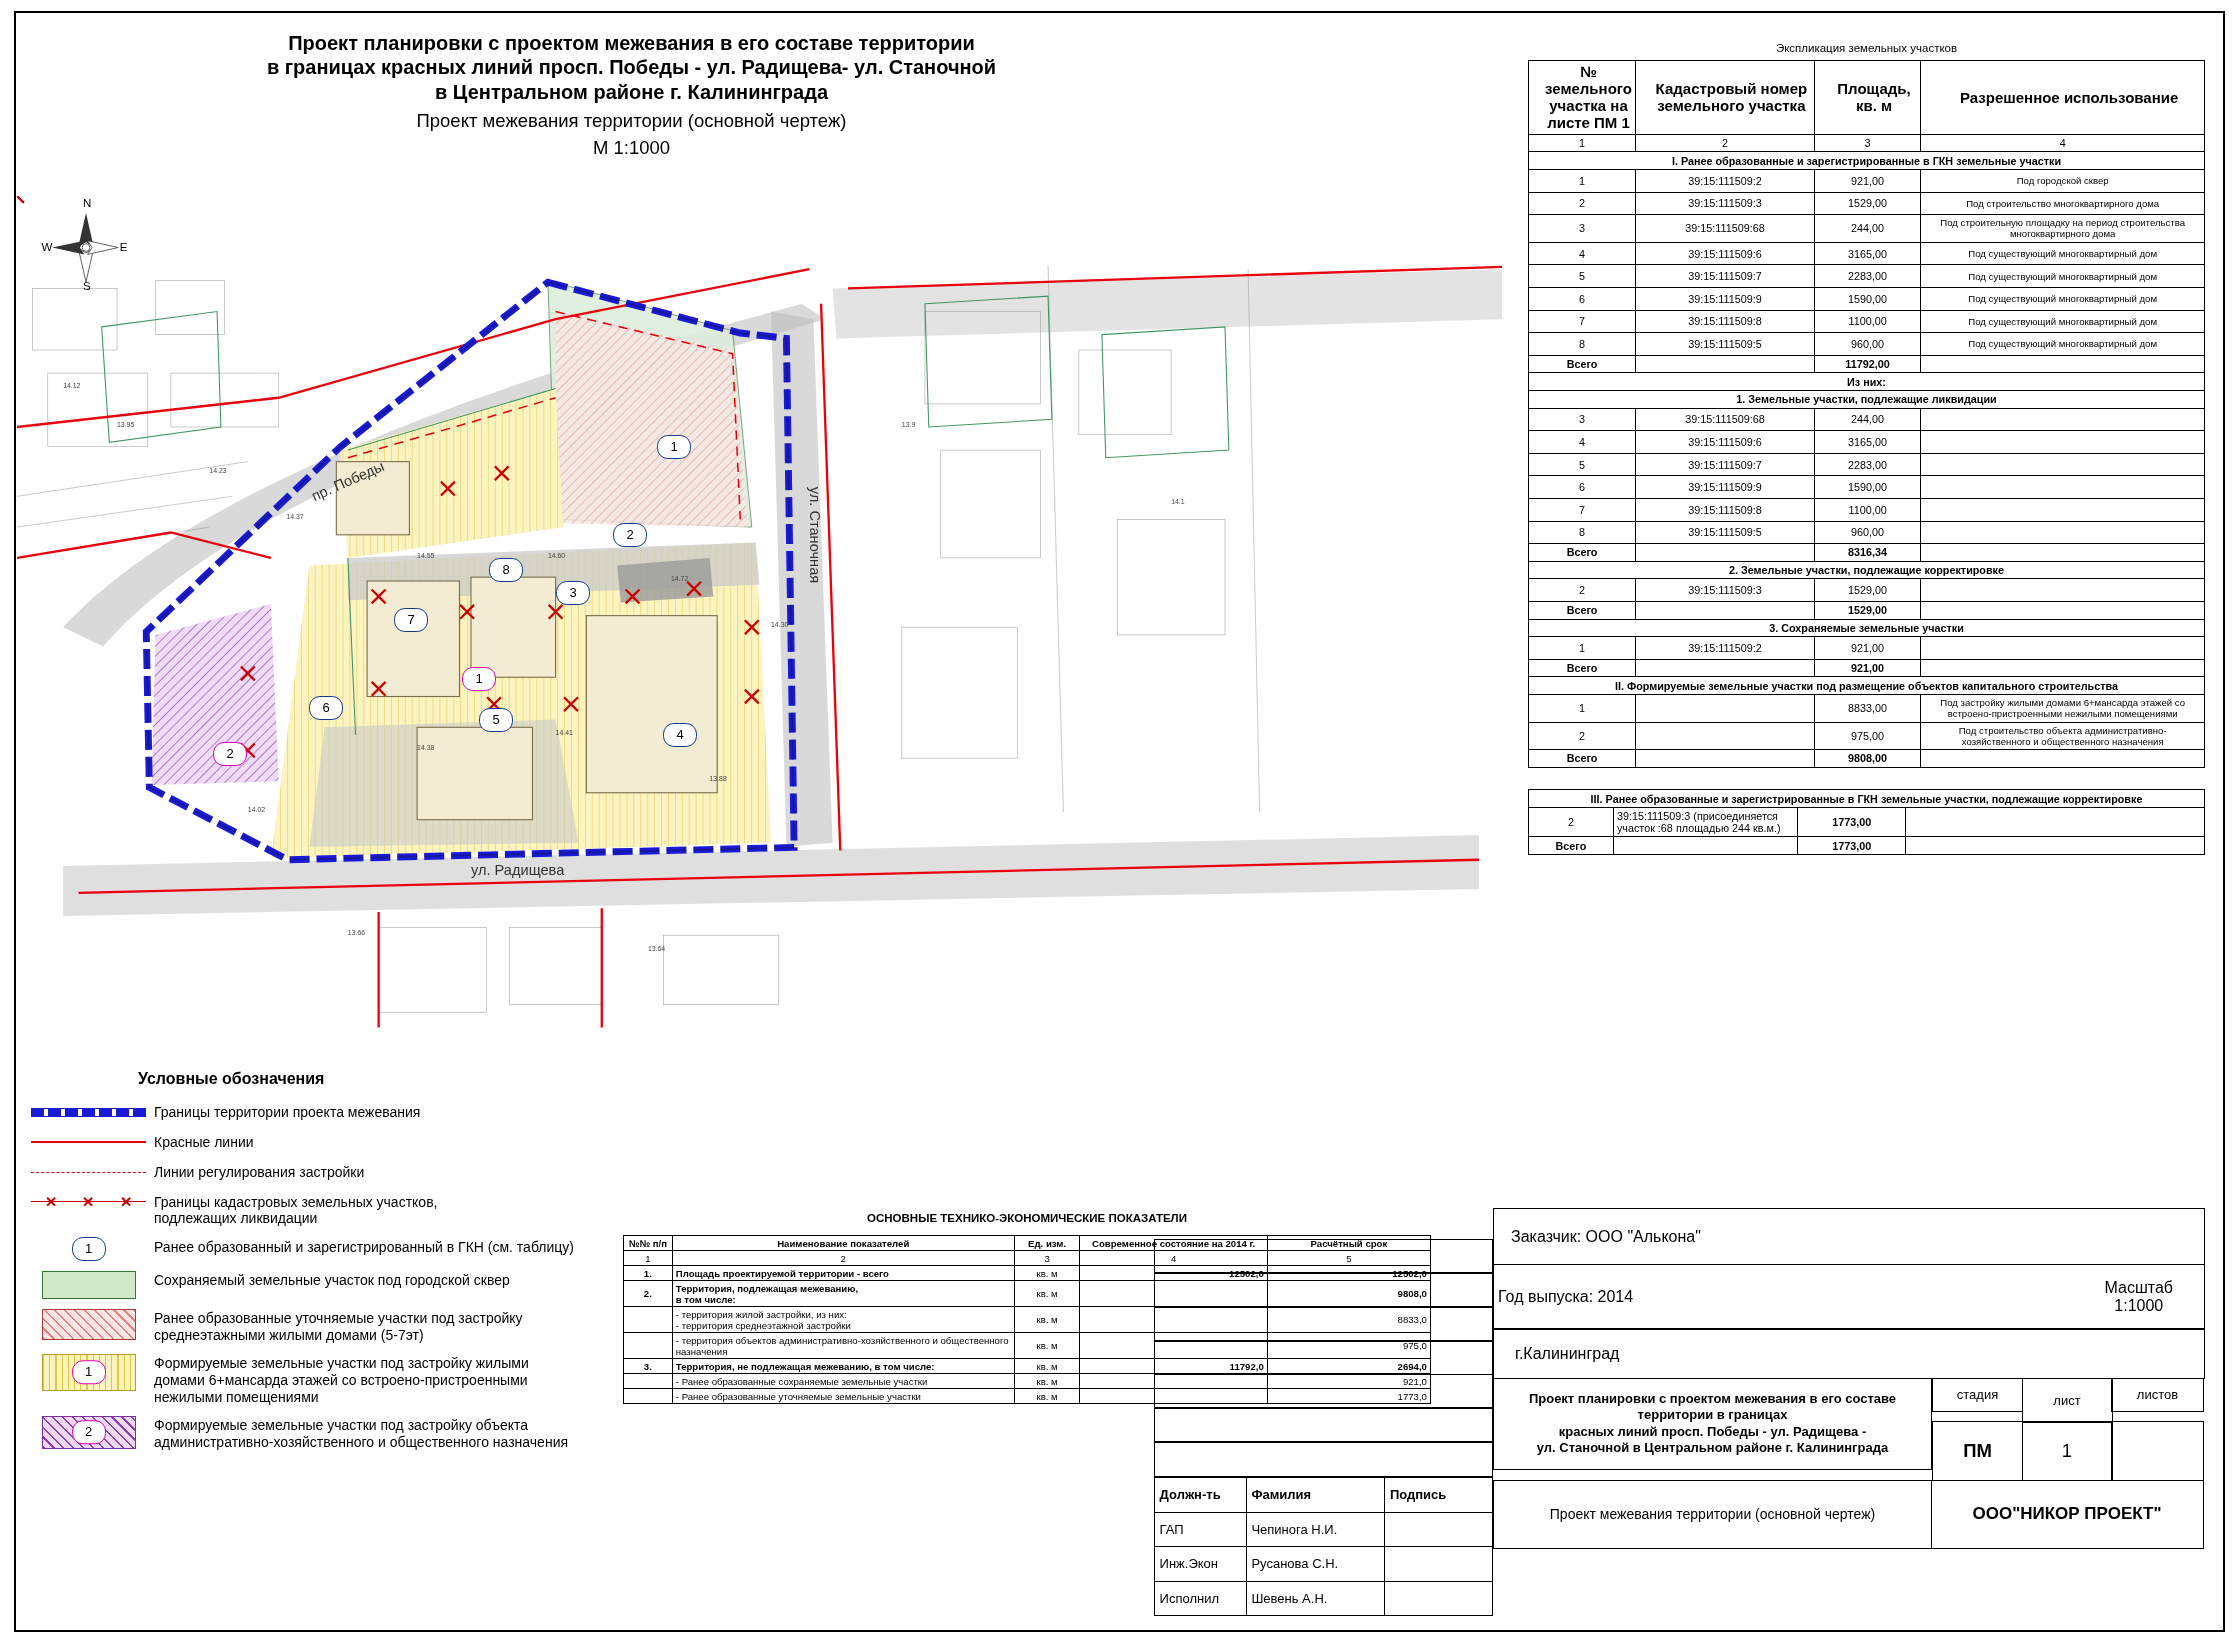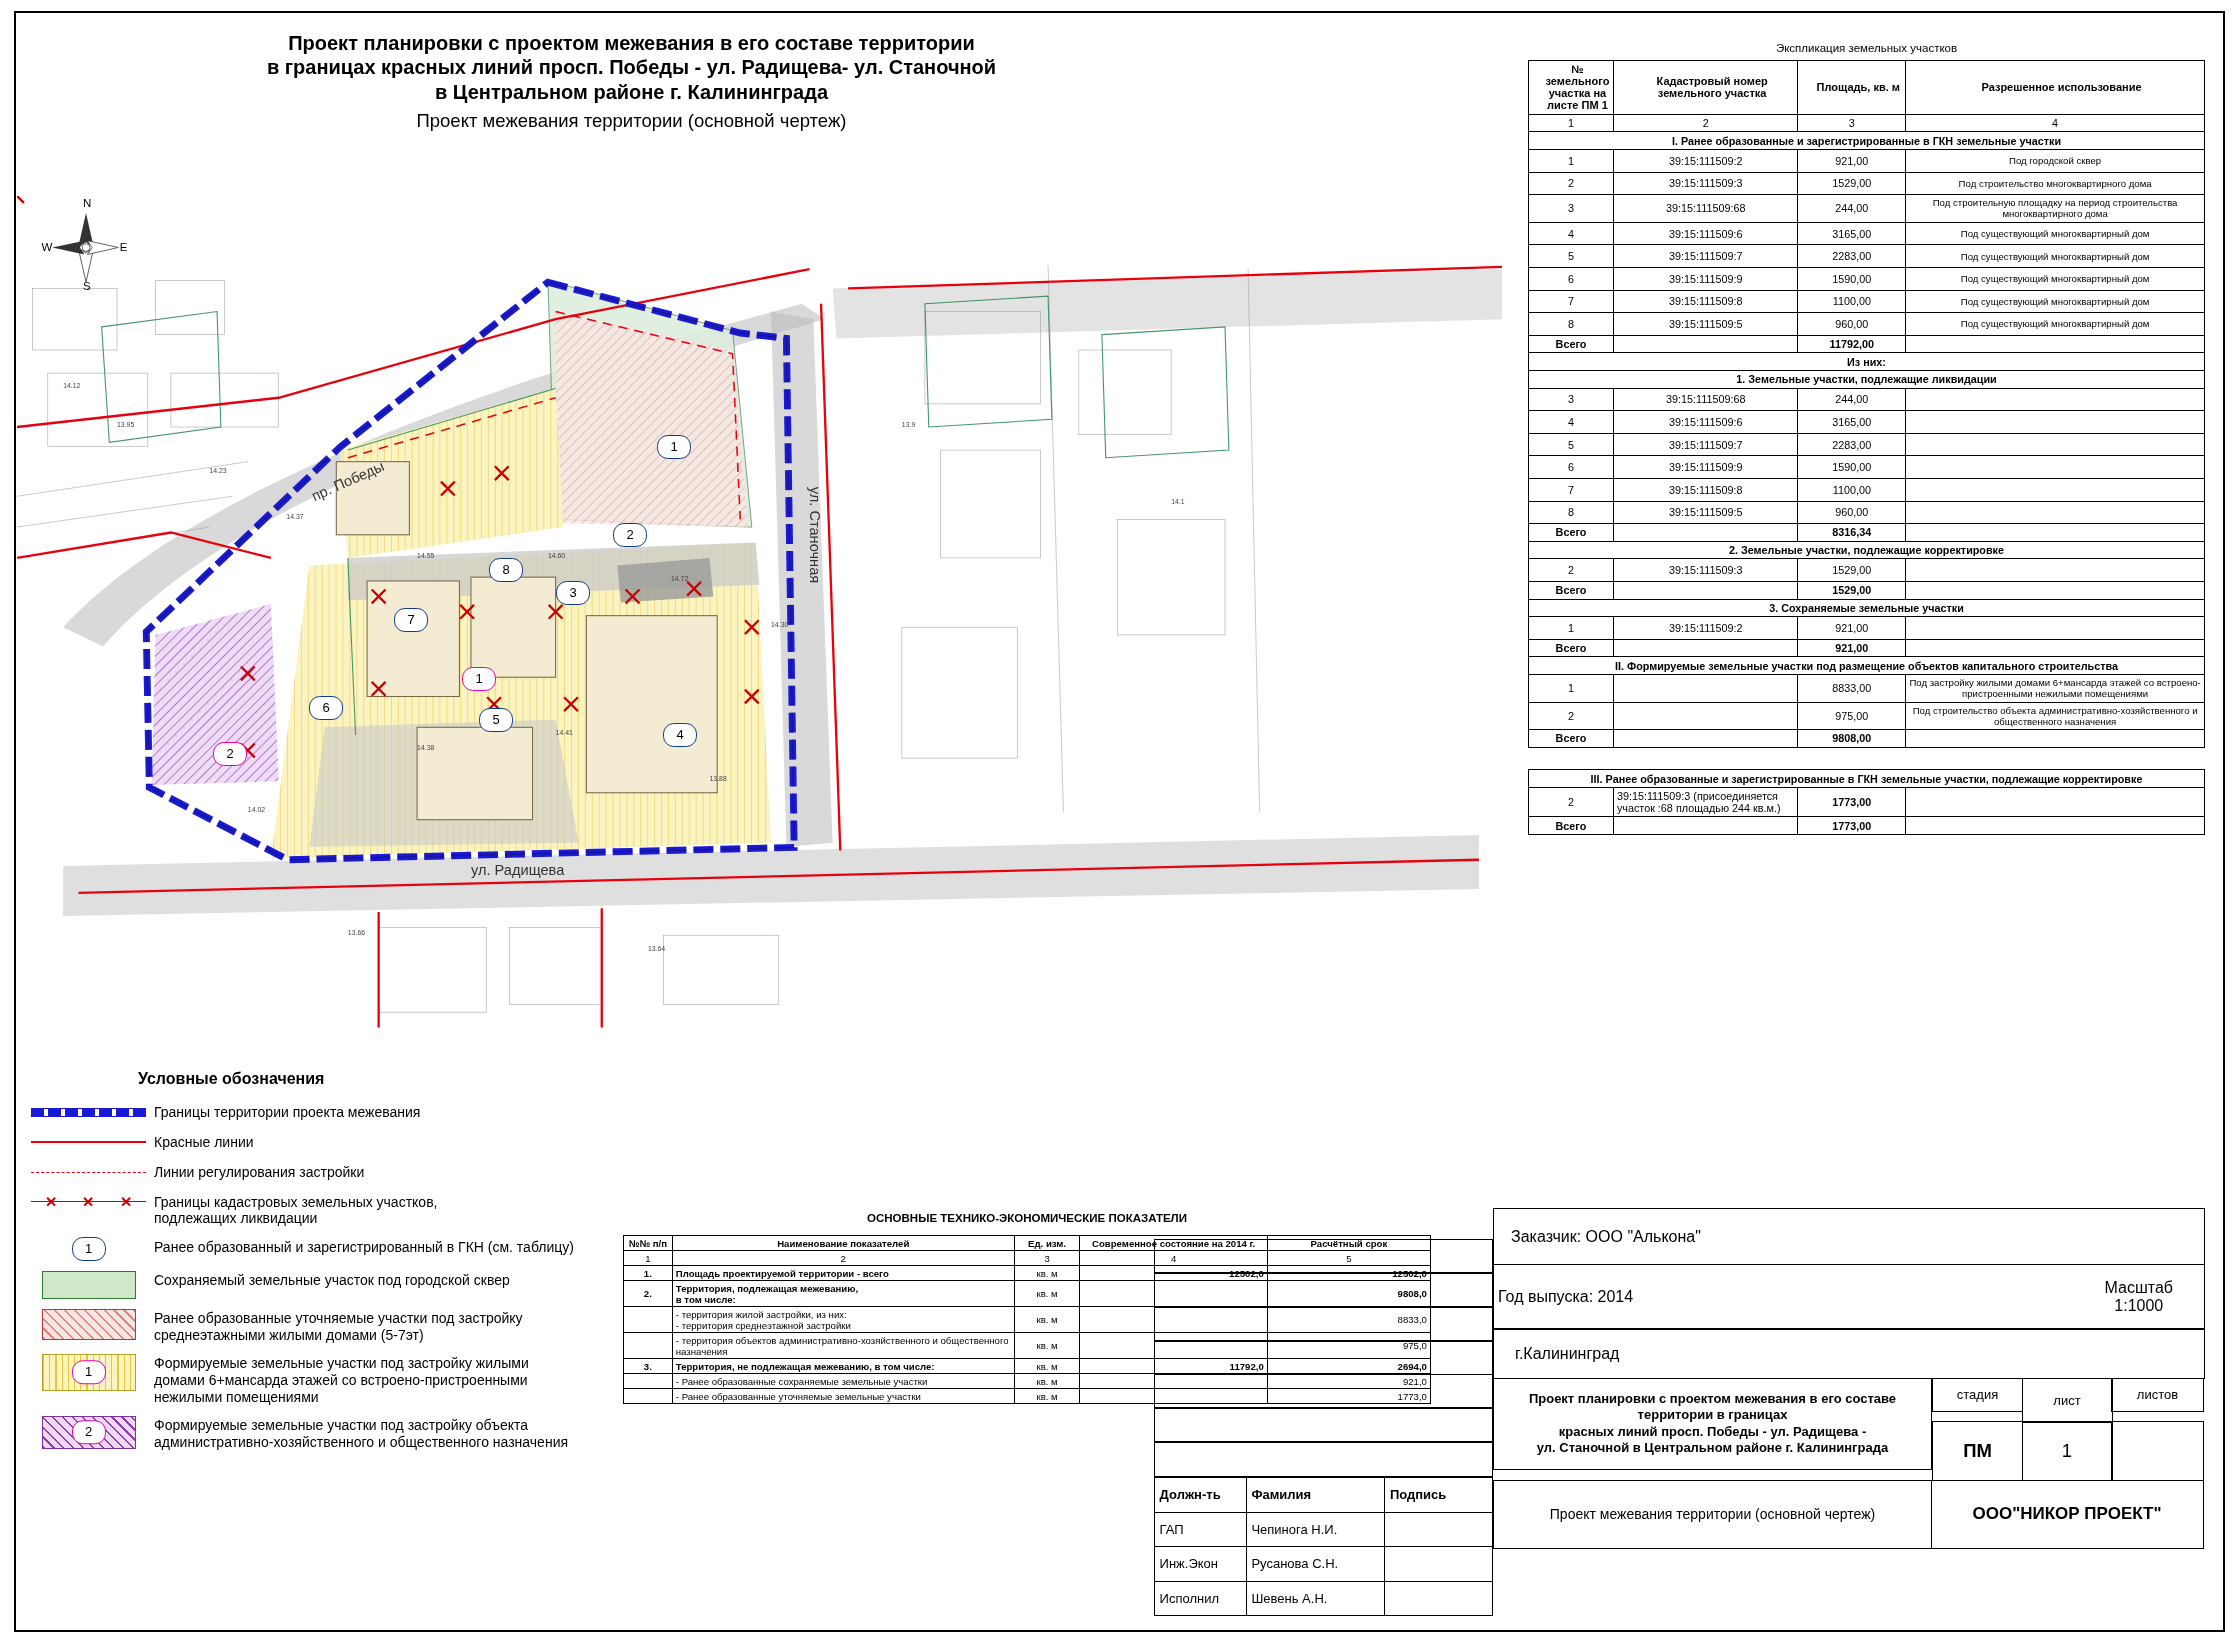--- a/index.html
+++ b/index.html
@@ -43,21 +43,21 @@
   .sym-purple{width:92px;height:31px;background:
       repeating-linear-gradient(45deg,#8b3fb0 0 1.5px,transparent 1.5px 7px),#efd9f3;border:1.2px solid #7b2fa0;position:relative;}
   .sym-badge{position:absolute;left:50%;top:50%;transform:translate(-50%,-50%);}
 
   
   .exp{position:absolute;left:1528px;top:42px;width:677px;}
   .exp-title{text-align:center;font-size:11.5px;margin-bottom:6.2px;}
   table{border-collapse:collapse;}
   .exp table{width:677px;}
   .exp td,.exp th{border:1px solid #000;font-size:10.8px;padding:2.3px 3.1px;text-align:center;vertical-align:middle;}
-  .exp th{font-weight:bold;font-size:11px;padding-left:16px;}
+  .exp th{font-weight:bold;font-size:15px;padding-left:16px;}
   .exp .sec{font-weight:bold;font-size:10.8px;}
   .exp .numrow td{height:17px;}
   .exp .tot{font-weight:bold;}
   .exp .use{font-size:9.6px;line-height:1.15;}
 
   
   .teptitle{position:absolute;left:623px;top:1212px;width:808px;text-align:center;font-size:11.5px;font-weight:bold;}
   .tep{position:absolute;left:623px;top:1235px;width:808px;}
   .tep table{width:808px;}
   .tep td{border:0.9px solid #000;font-size:9.6px;padding:1.5px 3.1px;vertical-align:middle;line-height:1.15;}
@@ -84,20 +84,21 @@
 <body>
 
 <div class="sheet">
   <div class="frame"></div>
 
   <div class="titlewrap">
     <div class="t1">Проект планировки с проектом межевания в его составе территории</div>
     <div class="t1">в границах красных  линий просп. Победы - ул. Радищева- ул. Станочной</div>
     <div class="t1">в Центральном районе г. Калининграда</div>
     <div class="t2">Проект межевания территории (основной чертеж)</div>
+    <div class="t3">М 1:1000</div>
   </div>
 
   <div class="map">
     <svg class="mapbg" viewBox="0 0 1930 1100" preserveAspectRatio="none">
       <defs>
         <pattern id="hatchY" width="9" height="9" patternUnits="userSpaceOnUse">
           <rect width="9" height="9" fill="#fbf3c0"></rect>
             <path d="M0 0 V9" stroke="#ddc64a" stroke-width="1.3"></path>
         </pattern>
         <pattern id="hatchR" width="9" height="9" patternUnits="userSpaceOnUse" patternTransform="rotate(45)">

